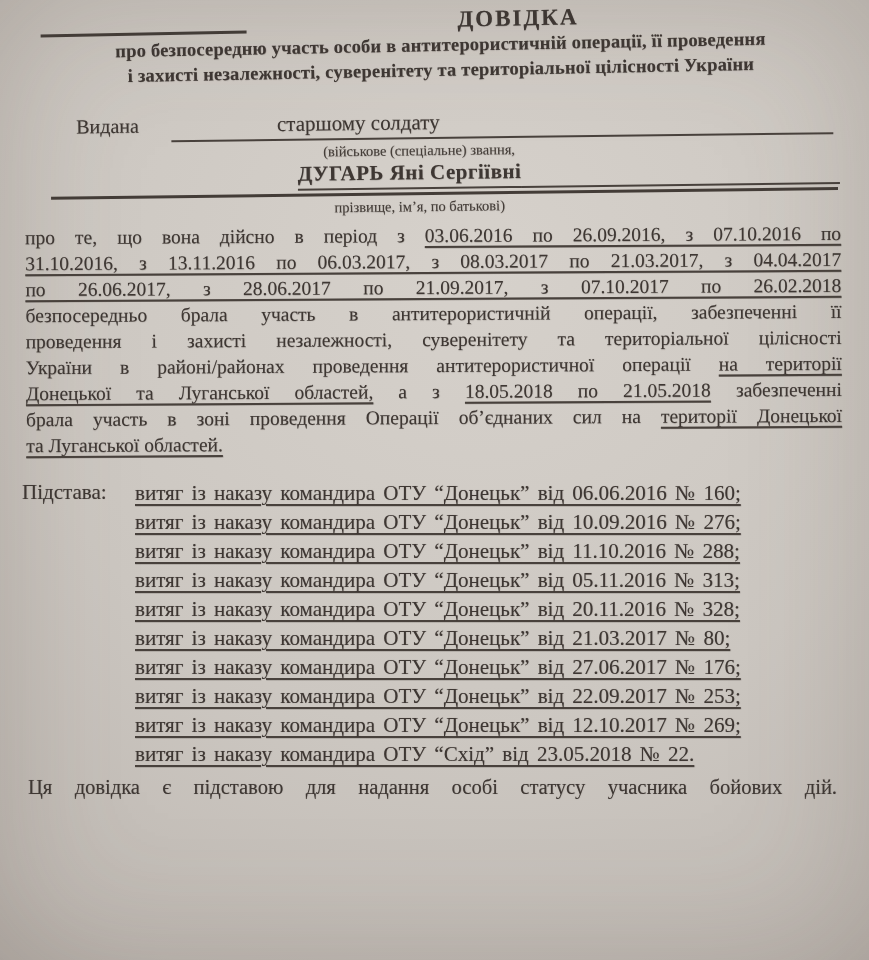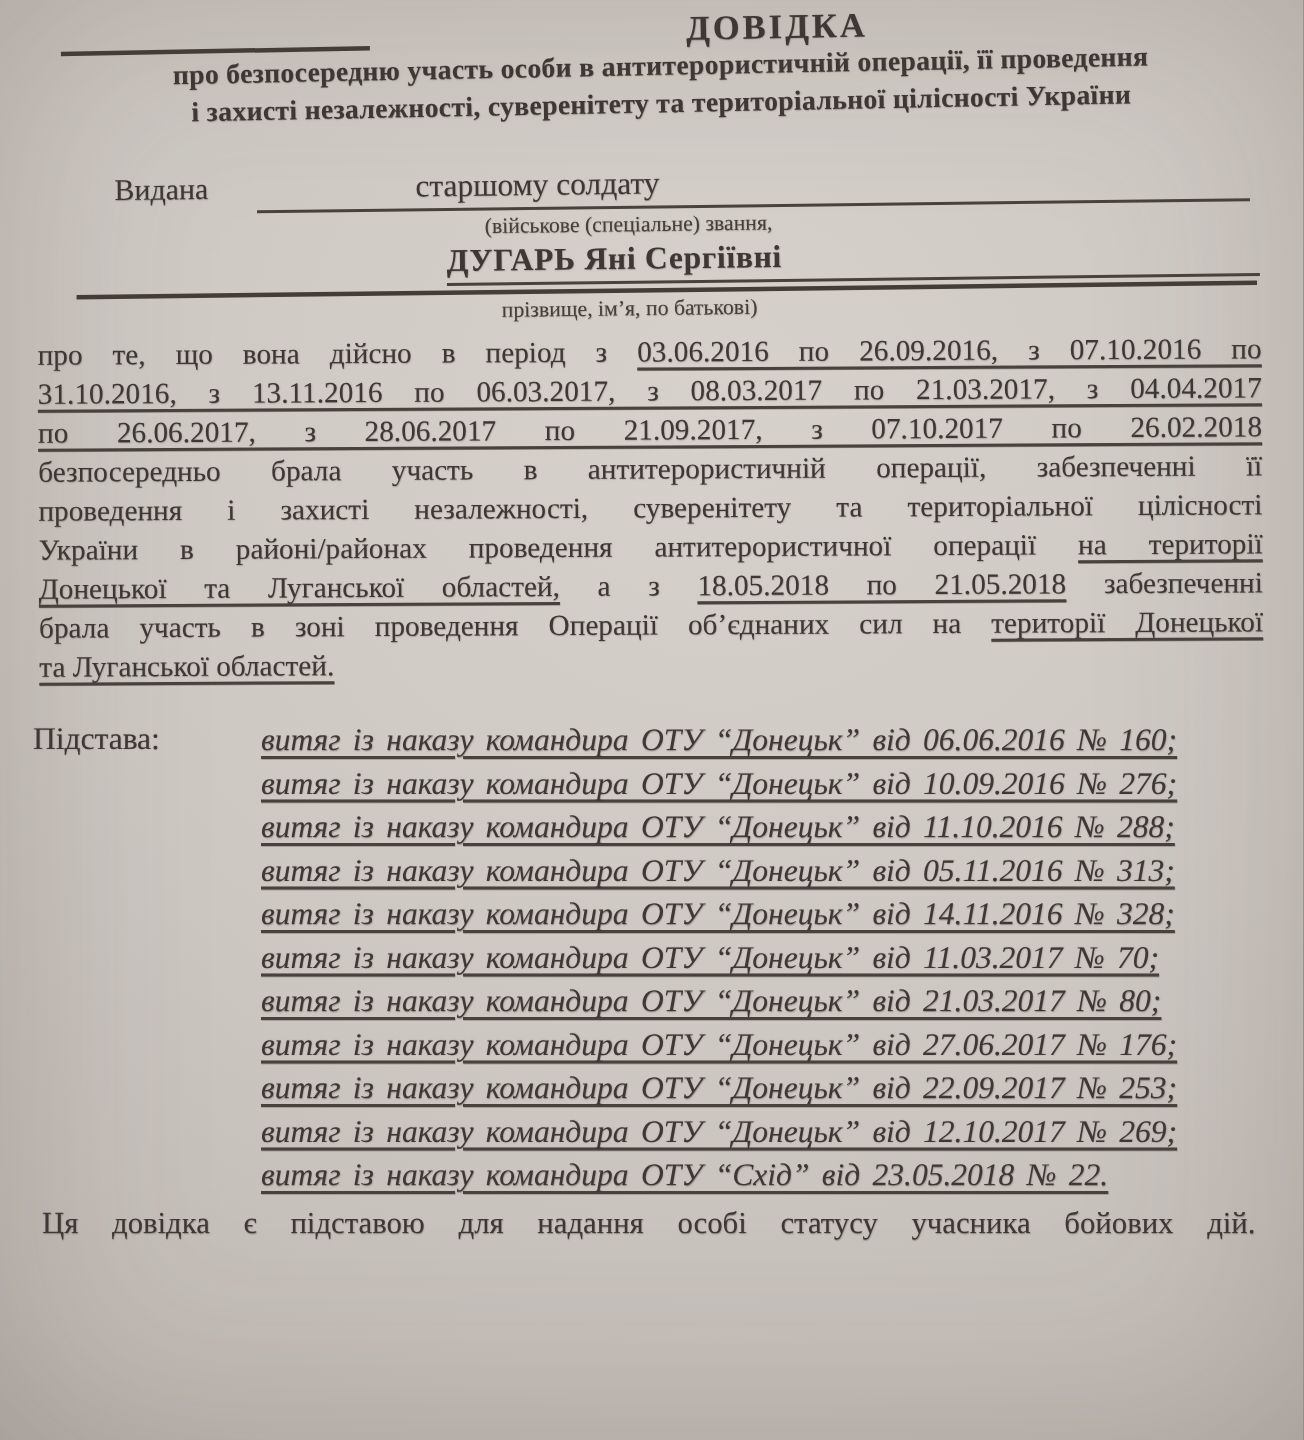--- a/index.html
+++ b/index.html
@@ -39,23 +39,23 @@
   .jline.last { text-align-last: left; }
 
   u {
     text-decoration: underline;
     text-decoration-thickness: 2px;
     text-underline-offset: 4px;
     text-decoration-color: #48413c;
   }
 
   
-  .basis { position: relative; margin-top: 22px; padding-left: 39px; }
+  .basis { position: relative; margin-top: 22px; }
   .basis-label { position: absolute; left: 22px; top: 1px; font-size: 21px; }
-  .basis-list { margin: 0 30px 0 135px; font-style: italic; }
+  .basis-list { margin: 0 30px 0 135px; }
   .basis-item { font-size: 21px; line-height: 29px; word-spacing: 3px; white-space: nowrap; }
 
   
   .footer-line { margin: 5px 32px 0 28px; font-size: 20.5px; line-height: 26px; text-align: justify; text-align-last: justify; }
 </style>
 </head>
 <body>
 
 <div class="paper">
 
@@ -93,22 +93,21 @@
       <div class="jline last"><u>та Луганської областей.</u></div>
     </section>
 
   <section class="basis">
     <span class="basis-label">Підстава:</span>
     <div class="basis-list">
         <div class="basis-item"><u>витяг із наказу командира ОТУ “Донецьк” від 06.06.2016 № 160;</u></div>
         <div class="basis-item"><u>витяг із наказу командира ОТУ “Донецьк” від 10.09.2016 № 276;</u></div>
         <div class="basis-item"><u>витяг із наказу командира ОТУ “Донецьк” від 11.10.2016 № 288;</u></div>
         <div class="basis-item"><u>витяг із наказу командира ОТУ “Донецьк” від 05.11.2016 № 313;</u></div>
-        <div class="basis-item"><u>витяг із наказу командира ОТУ “Донецьк” від 14.11.2016 № 328;</u></div>
-        <div class="basis-item"><u>витяг із наказу командира ОТУ “Донецьк” від 11.03.2017 № 70;</u></div>
+        <div class="basis-item"><u>витяг із наказу командира ОТУ “Донецьк” від 20.11.2016 № 328;</u></div>
         <div class="basis-item"><u>витяг із наказу командира ОТУ “Донецьк” від 21.03.2017 № 80;</u></div>
         <div class="basis-item"><u>витяг із наказу командира ОТУ “Донецьк” від 27.06.2017 № 176;</u></div>
         <div class="basis-item"><u>витяг із наказу командира ОТУ “Донецьк” від 22.09.2017 № 253;</u></div>
         <div class="basis-item"><u>витяг із наказу командира ОТУ “Донецьк” від 12.10.2017 № 269;</u></div>
         <div class="basis-item"><u>витяг із наказу командира ОТУ “Схід” від 23.05.2018 № 22.</u></div>
       </div>
   </section>
 
   <p class="footer-line">Ця довідка є підставою для надання особі статусу учасника бойових дій.</p>
 

